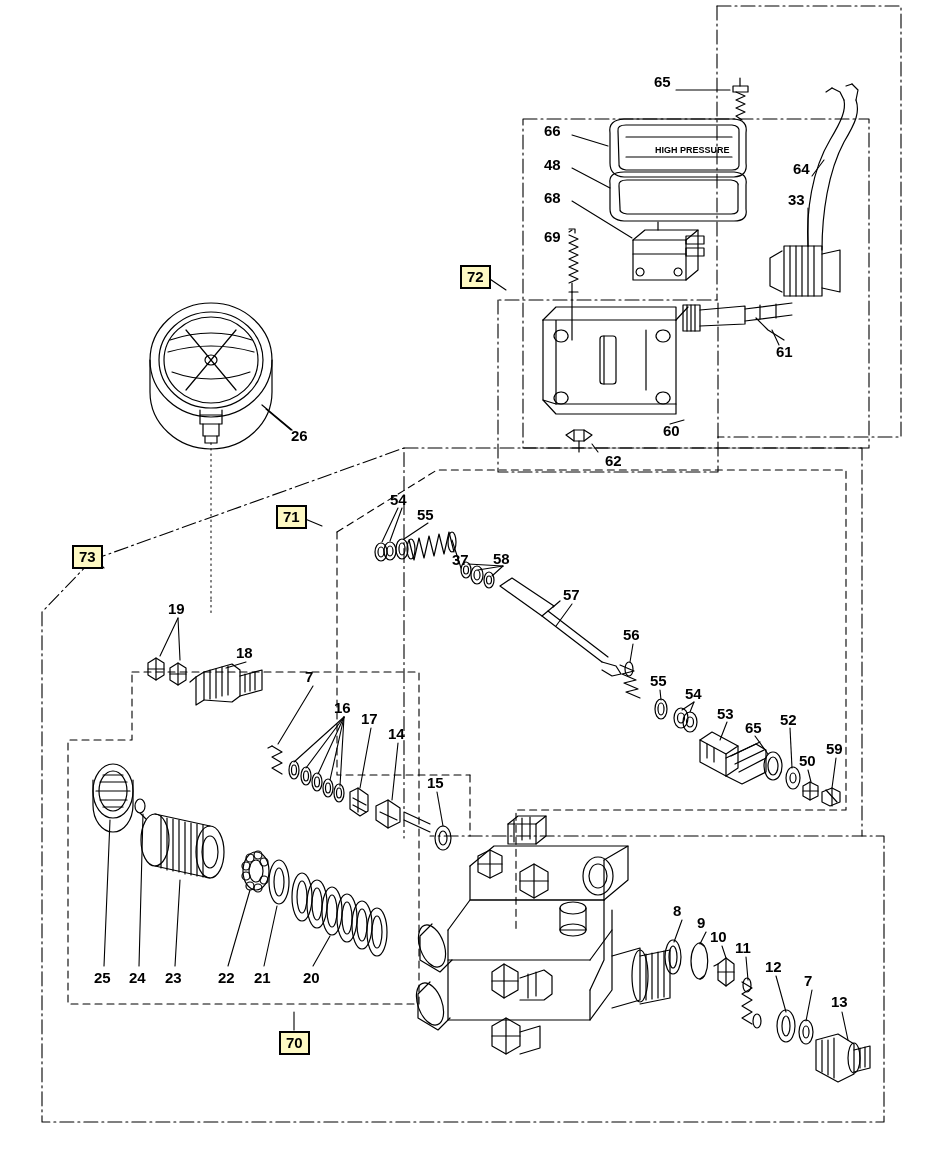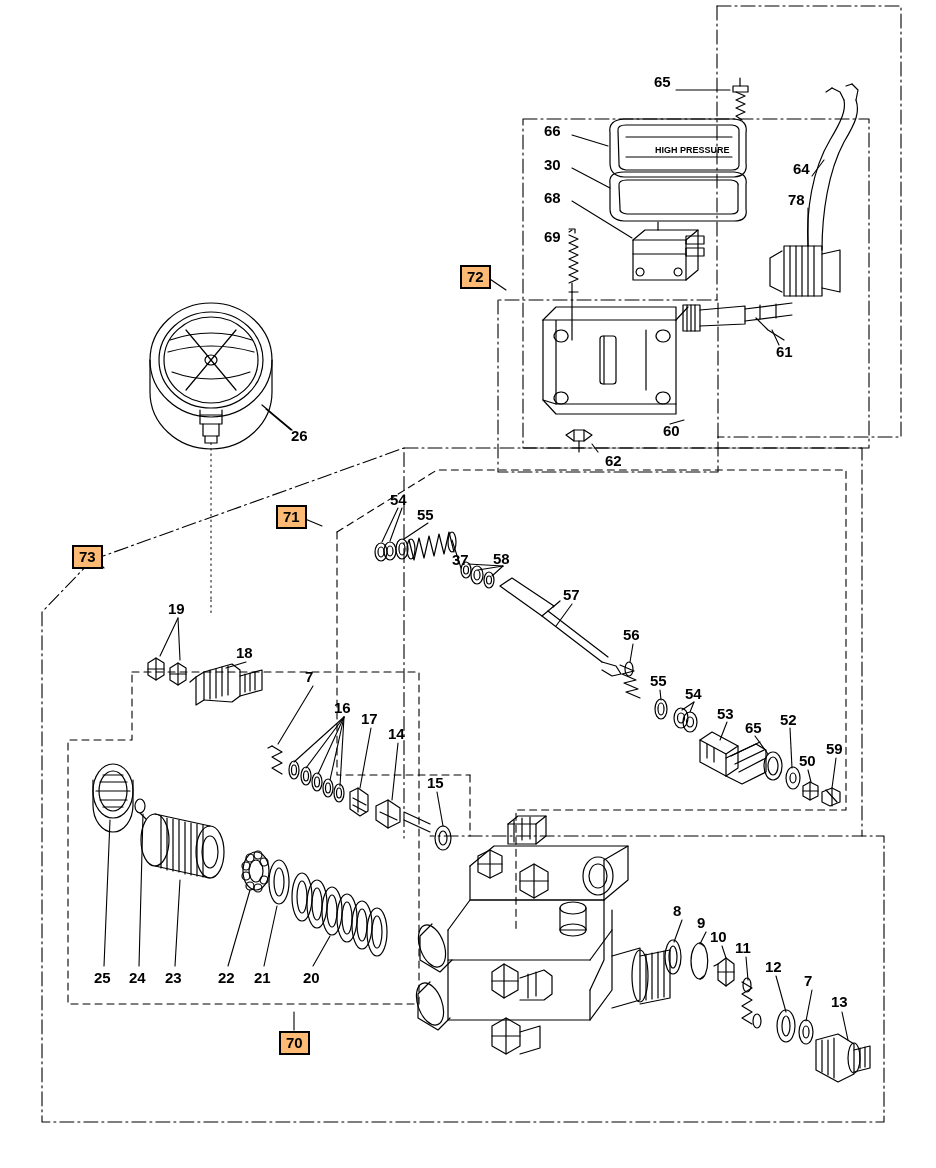--- a/index.html
+++ b/index.html
@@ -1,21 +1,21 @@
 <!DOCTYPE html>
 <html><head>
 <meta charset="utf-8">
 <style>
   html,body{margin:0;padding:0;background:#ffffff;}
   body{width:936px;height:1168px;overflow:hidden;font-family:"Liberation Sans",sans-serif;}
   #stage{position:relative;width:936px;height:1168px;}
   svg#diagram{position:absolute;left:0;top:0;width:936px;height:1168px;}
   .cal{position:absolute;font-size:15px;font-weight:bold;color:#000;line-height:1;}
   .boxed{position:absolute;font-size:15px;font-weight:bold;color:#000;
-         border:2px solid #000;padding:2px 5px 3px 5px;background:#fdba74;line-height:1;}
+         border:2px solid #000;padding:2px 5px 3px 5px;background:#fef9c3;line-height:1;}
 </style>
 </head>
 <body>
 
 <div id="stage">
 
 <svg id="diagram" viewBox="0 0 936 1168">
   <g fill="none" stroke="#000" stroke-width="1.2" stroke-linecap="round" stroke-linejoin="round">
 
     <g stroke-dasharray="14,4,2,4" stroke-width="1.1">
@@ -542,25 +542,25 @@
 <div class="cal" style="left:685px;top:686px">54</div>
 <div class="cal" style="left:417px;top:507px">55</div>
 <div class="cal" style="left:650px;top:673px">55</div>
 <div class="cal" style="left:623px;top:627px">56</div>
 <div class="cal" style="left:563px;top:587px">57</div>
 <div class="cal" style="left:493px;top:551px">58</div>
 <div class="cal" style="left:826px;top:741px">59</div>
 <div class="cal" style="left:663px;top:423px">60</div>
 <div class="cal" style="left:776px;top:344px">61</div>
 <div class="cal" style="left:605px;top:453px">62</div>
-<div class="cal" style="left:788px;top:192px">78</div>
+<div class="cal" style="left:788px;top:192px">33</div>
 <div class="cal" style="left:793px;top:161px">64</div>
 <div class="cal" style="left:654px;top:74px">65</div>
 <div class="cal" style="left:544px;top:123px">66</div>
-<div class="cal" style="left:544px;top:157px">30</div>
+<div class="cal" style="left:544px;top:157px">48</div>
 <div class="cal" style="left:544px;top:190px">68</div>
 <div class="cal" style="left:544px;top:229px">69</div>
 
 <div class="boxed" style="left:279px;top:1031px">70</div>
 <div class="boxed" style="left:276px;top:505px">71</div>
 <div class="boxed" style="left:460px;top:265px">72</div>
 <div class="boxed" style="left:72px;top:545px">73</div>
 
 </div>
 

